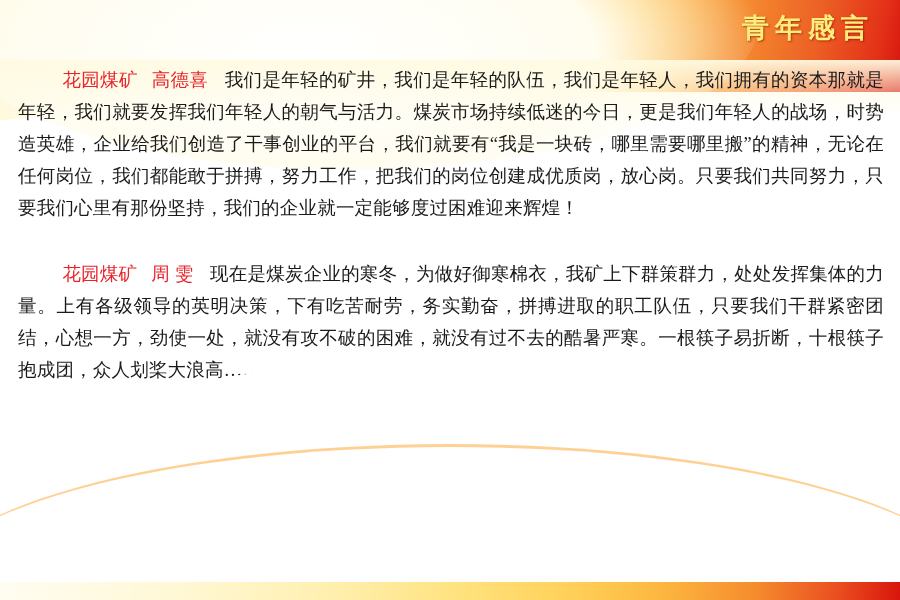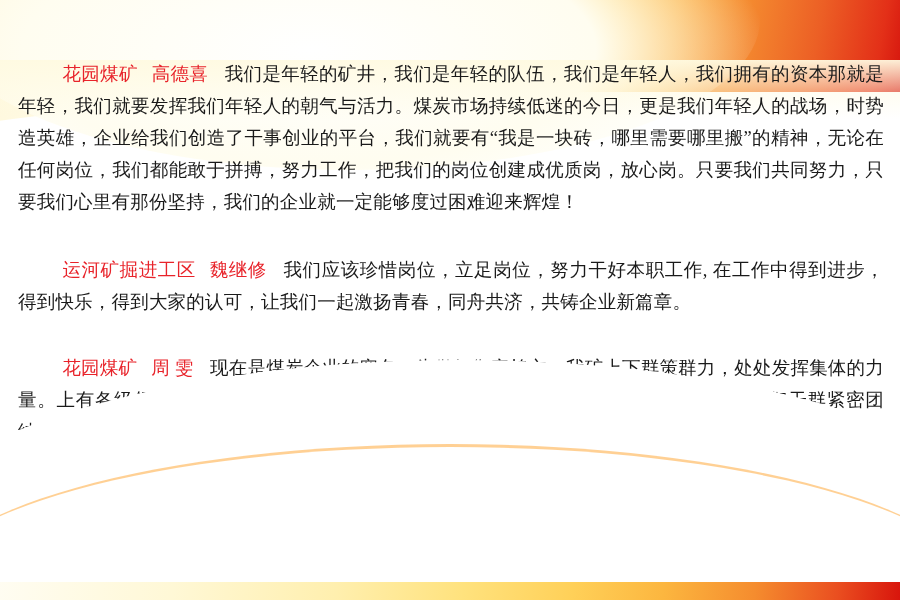--- a/index.html
+++ b/index.html
@@ -140,48 +140,46 @@
   }
   .entry.indent p {
     text-indent: 2.4em;
   }
   .speaker {
     color: #e8232a;
     font-weight: normal;
     margin-right: 0.9em;
   }
   .speaker .unit { margin-right: 0.75em; }
-  .entry-1 { margin-top: 6px; }
+  .entry-1 { margin-top: 12px; }
   .entry-2 { margin-top: 36px; }
   .entry-3 { margin-top: 34px; }
 </style>
 </head>
 <body>
 
 <div class="slide">
 
   <div class="bg-top"></div>
   <div class="bg-corner-left"></div>
   <div class="bg-swoosh-a"></div>
   <div class="bg-top-fade"></div>
 
+  <div class="title-band">
+    <span class="title-text">青年感言</span>
+  </div>
 
   <div class="content">
 
     <div class="entry entry-1 indent">
       <p>
         <span class="speaker"><span class="unit">花园煤矿</span><span>高德喜</span></span><span>我们是年轻的矿井，我们是年轻的队伍，我们是年轻人，我们拥有的资本那就是年轻，我们就要发挥我们年轻人的朝气与活力。煤炭市场持续低迷的今日，更是我们年轻人的战场，时势造英雄，企业给我们创造了干事创业的平台，我们就要有“我是一块砖，哪里需要哪里搬”的精神，无论在任何岗位，我们都能敢于拼搏，努力工作，把我们的岗位创建成优质岗，放心岗。只要我们共同努力，只要我们心里有那份坚持，我们的企业就一定能够度过困难迎来辉煌！</span>
       </p>
     </div>
 
-    <div class="entry entry-2 indent">
-      <p>
-        <span class="speaker"><span class="unit">运河矿掘进工区</span><span>魏继修</span></span><span>我们应该珍惜岗位，立足岗位，努力干好本职工作, 在工作中得到进步，得到快乐，得到大家的认可，让我们一起激扬青春，同舟共济，共铸企业新篇章。</span>
-      </p>
-    </div>
 
     <div class="entry entry-3 indent">
       <p>
         <span class="speaker"><span class="unit">花园煤矿</span><span>周 雯</span></span><span>现在是煤炭企业的寒冬，为做好御寒棉衣，我矿上下群策群力，处处发挥集体的力量。上有各级领导的英明决策，下有吃苦耐劳，务实勤奋，拼搏进取的职工队伍，只要我们干群紧密团结，心想一方，劲使一处，就没有攻不破的困难，就没有过不去的酷暑严寒。一根筷子易折断，十根筷子抱成团，众人划桨大浪高……</span>
       </p>
     </div>
 
   </div>
 
   <div class="bg-bottom"></div>

